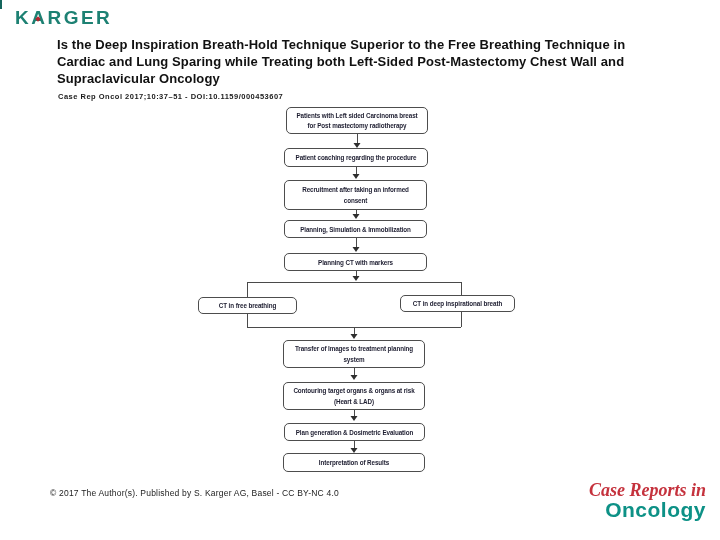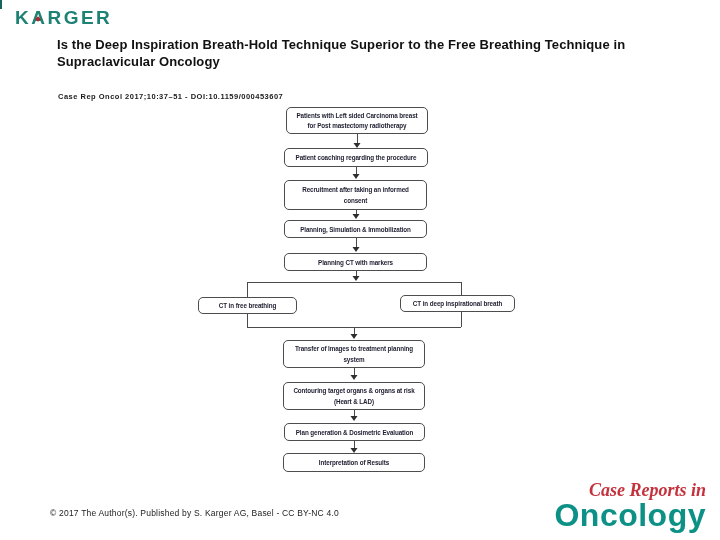--- a/index.html
+++ b/index.html
@@ -31,47 +31,48 @@
     letter-spacing:0.5px;color:#1a1a1a;white-space:nowrap;
   }
   .connectors{position:absolute;left:0;top:0;pointer-events:none;}
   .flow-box{
     position:absolute;background:#fff;border:1px solid #4d4d4d;border-radius:5px;
     display:flex;flex-direction:column;justify-content:space-evenly;align-items:center;
     text-align:center;font-size:6.3px;font-weight:bold;color:#1d1d30;
     letter-spacing:-0.1px;line-height:7px;white-space:nowrap;box-sizing:border-box;
   }
   .copyright{
-    position:absolute;left:50px;top:508px;font-size:8.5px;color:#222;
+    position:absolute;left:50px;top:488px;font-size:8.5px;color:#222;
     letter-spacing:0.2px;white-space:nowrap;
   }
   .journal-logo{position:absolute;right:14px;top:481px;text-align:right;line-height:1;}
   .journal-line1{
     font-family:"Liberation Serif",serif;font-style:italic;font-weight:600;
     font-size:18px;color:var(--journal-red);
   }
   .journal-line2{
-    font-size:32px;font-weight:bold;color:var(--journal-teal);margin-top:0px;
+    font-size:21px;font-weight:bold;color:var(--journal-teal);margin-top:0px;
     letter-spacing:0.5px;
   }
 </style>
 </head>
 <body>
 
 <div class="page">
 
   <div class="corner-mark"></div>
 
   <div class="karger-logo">
     <span>KARGER</span>
     <span class="karger-diamond"></span>
   </div>
 
   <div class="title">
     <div>Is the Deep Inspiration Breath-Hold Technique Superior to the Free Breathing Technique in</div>
+    <div>Cardiac and Lung Sparing while Treating both Left-Sided Post-Mastectomy Chest Wall and</div>
     <div>Supraclavicular Oncology</div>
   </div>
 
   <div class="citation">Case Rep Oncol 2017;10:37–51 -  DOI:10.1159/000453607</div>
 
   <svg class="connectors" width="720" height="540" viewBox="0 0 720 540">
     <g stroke="#4a4a4a" stroke-width="1" fill="none" shape-rendering="crispEdges">
       <path d="M357 134 V143"></path>
       <path d="M356 167 V174"></path>
       <path d="M356 210 V214"></path>

